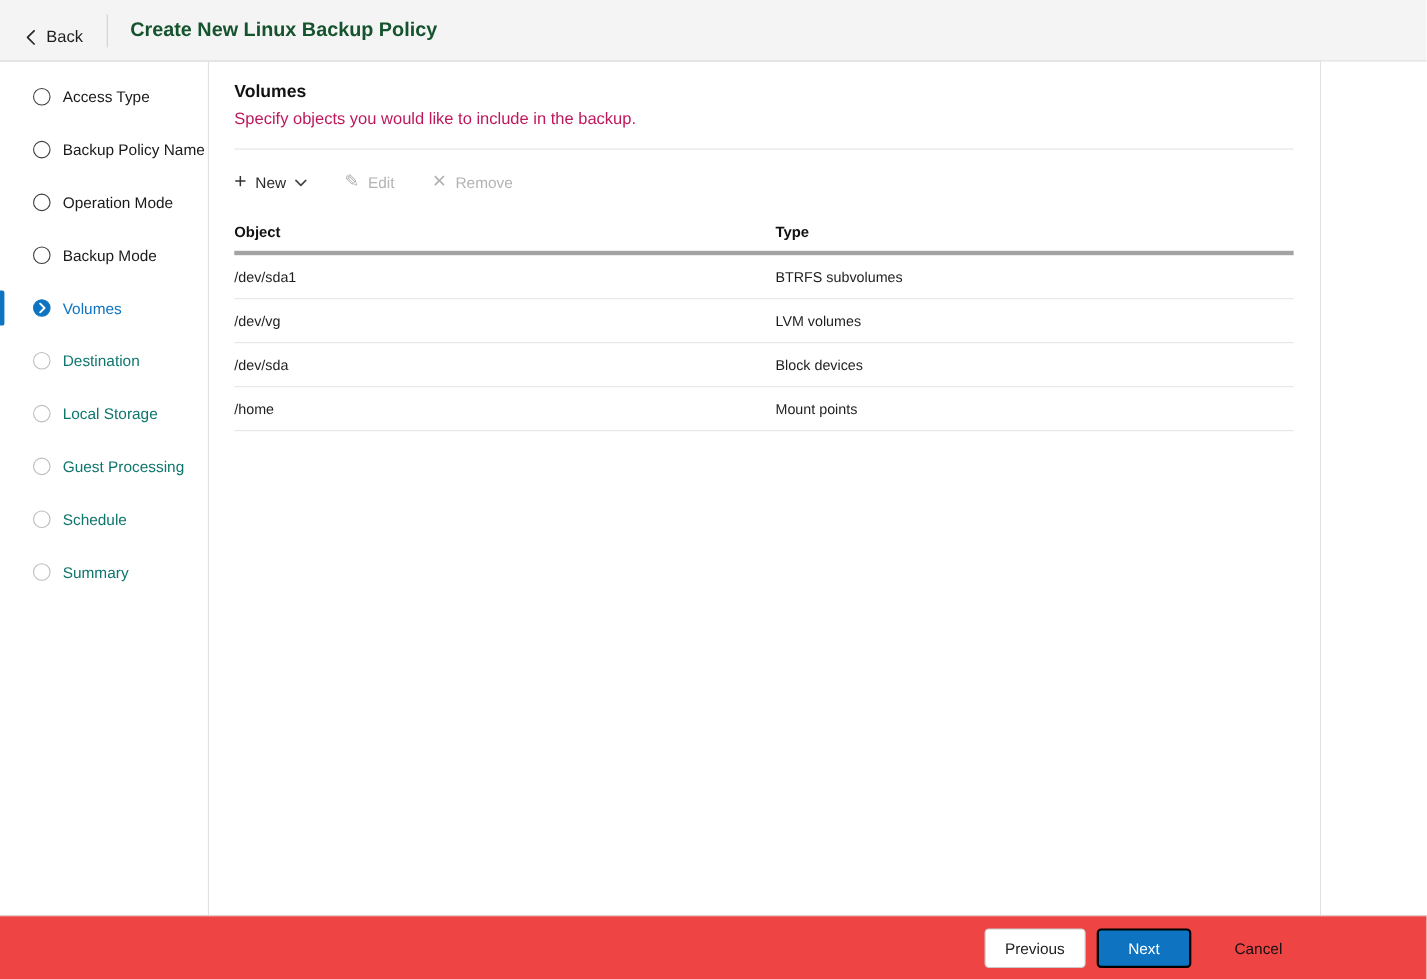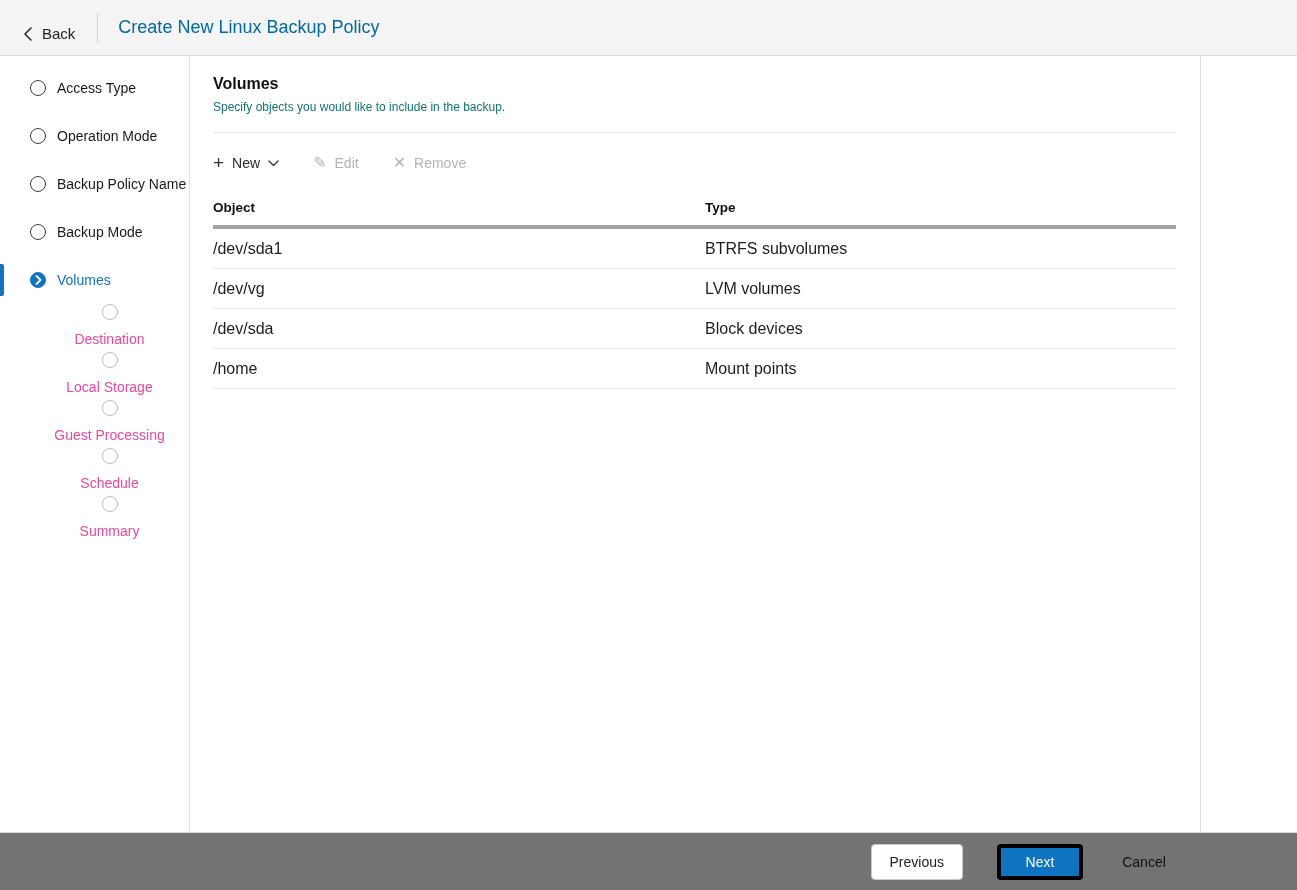--- a/index.html
+++ b/index.html
@@ -22,21 +22,21 @@
     align-items:center;
     flex:0 0 auto;
   }
   .back-btn {
     display:flex; align-items:center; gap:10px;
     padding:12px 22px 0 24px; height:100%;
     cursor:pointer; font-size:15px; color:#1e1e1e;
   }
   .topbar-divider { width:1px; height:30px; background:#d0d0d0; }
   .topbar-title {
-    font-size:18px; font-weight:normal; padding-left:20px; color:#0369a1;
+    font-size:18px; font-weight:bold; padding-left:20px; color:#14532d;
   }
 
   
   .middle { flex:1 1 auto; display:flex; min-height:0; }
 
   
   .sidebar {
     width:190px; flex:0 0 auto;
     border-right:1px solid #e0e0e0;
     padding-top:8px;
@@ -49,85 +49,85 @@
     font-size:14px;
     cursor:pointer;
   }
   .side-item .circle {
     width:16px; height:16px; border-radius:50%;
     flex:0 0 auto;
     display:flex; align-items:center; justify-content:center;
   }
   .side-item.done { color:#1a1a1a; }
   .side-item.done .circle { border:1.5px solid #3f3f3f; background:#fff; }
-  .side-item.pending { color:#ec4899;flex-direction:column; }
+  .side-item.pending { color:#0f766e; }
   .side-item.pending .circle { border:1.5px solid #bdbdbd; background:#fff; }
   .side-item.active { color:#0e74c2; }
   .side-item.active .circle { background:#0e74c2; border:1.5px solid #0e74c2; }
   .active-accent {
     position:absolute; left:0; top:8px; bottom:8px; width:4px;
     background:#0e74c2; border-radius:0 2px 2px 0;
   }
 
   
   .content {
     width:1011px; flex:0 0 auto;
     border-right:1px solid #e0e0e0;
     display:flex; flex-direction:column;
   }
   .gutter { flex:1 1 auto; background:#ffffff; }
 
   .content-header { padding:19px 24px 0 23px; }
   .content-title { font-size:16px; font-weight:bold; color:#111; }
-  .content-subtitle { font-size:12px; color:#0f766e; margin-top:7px; }
+  .content-subtitle { font-size:15px; color:#be185d; margin-top:7px; }
   .content-header-rule { border-bottom:1px solid #e3e3e3; margin-top:18px; }
 
   .toolbar {
     display:flex; align-items:center; gap:34px;
     padding:22px 24px 18px 23px;
   }
   .tool-btn {
     display:flex; align-items:center; gap:8px;
     font-size:14px; cursor:pointer; color:#2a2a2a;
     background:none; border:none; font-family:inherit;
   }
   .tool-btn .glyph { font-size:16px; line-height:1; }
   .tool-btn.disabled { color:#b3b3b3; cursor:default; }
   .plus-glyph { font-size:19px; font-weight:300; color:#333; line-height:14px; }
 
   
   .table { padding:0 24px 0 23px; }
   .t-row {
     display:flex; align-items:center; height:40px;
     border-bottom:1px solid #e6e6e6;
-    font-size:16px;
+    font-size:13px;
   }
   .t-row.head {
     border-bottom:4px solid #a3a3a3;
     font-weight:bold; font-size:13.5px; color:#111;
   }
   .col-object { width:492px; flex:0 0 auto; }
   .col-type { flex:1 1 auto; }
 
   
   .footer {
     height:58px; flex:0 0 auto;
     border-top:1px solid #e0e0e0;
-    background:#737373;
+    background:#ef4444;
     display:flex; align-items:center; justify-content:flex-end;
     padding-right:110px; gap:10px;
   }
   .btn {
     height:36px; min-width:86px;
     border-radius:4px; font-size:14px; font-family:inherit;
     display:inline-flex; align-items:center; justify-content:center;
     padding:0 18px; cursor:pointer;
   }
   .btn.secondary { background:#ffffff; border:1px solid #c9c9c9; color:#222; }
-  .btn.primary { background:#0e74c2; border:4px solid #000000; color:#ffffff;margin-left:24px; }
+  .btn.primary { background:#0e74c2; border:2px solid #000000; color:#ffffff; }
   .btn.plain { background:transparent; border:1px solid transparent; color:#111; margin-left:8px; }
 
   svg { display:block; }
 </style>
 </head>
 <body>
 
 <div class="topbar">
   <div class="back-btn">
     <span>
@@ -145,26 +145,26 @@
 
   <div class="sidebar">
 
     <div class="side-item done">
       <span class="circle"></span>
       <span>Access Type</span>
     </div>
 
     <div class="side-item done">
       <span class="circle"></span>
+      <span>Backup Policy Name</span>
+    </div>
+
+    <div class="side-item done">
+      <span class="circle"></span>
       <span>Operation Mode</span>
-    </div>
-
-    <div class="side-item done">
-      <span class="circle"></span>
-      <span>Backup Policy Name</span>
     </div>
 
     <div class="side-item done">
       <span class="circle"></span>
       <span>Backup Mode</span>
     </div>
 
     <div class="side-item active">
       <span class="active-accent"></span>
       <span class="circle">

